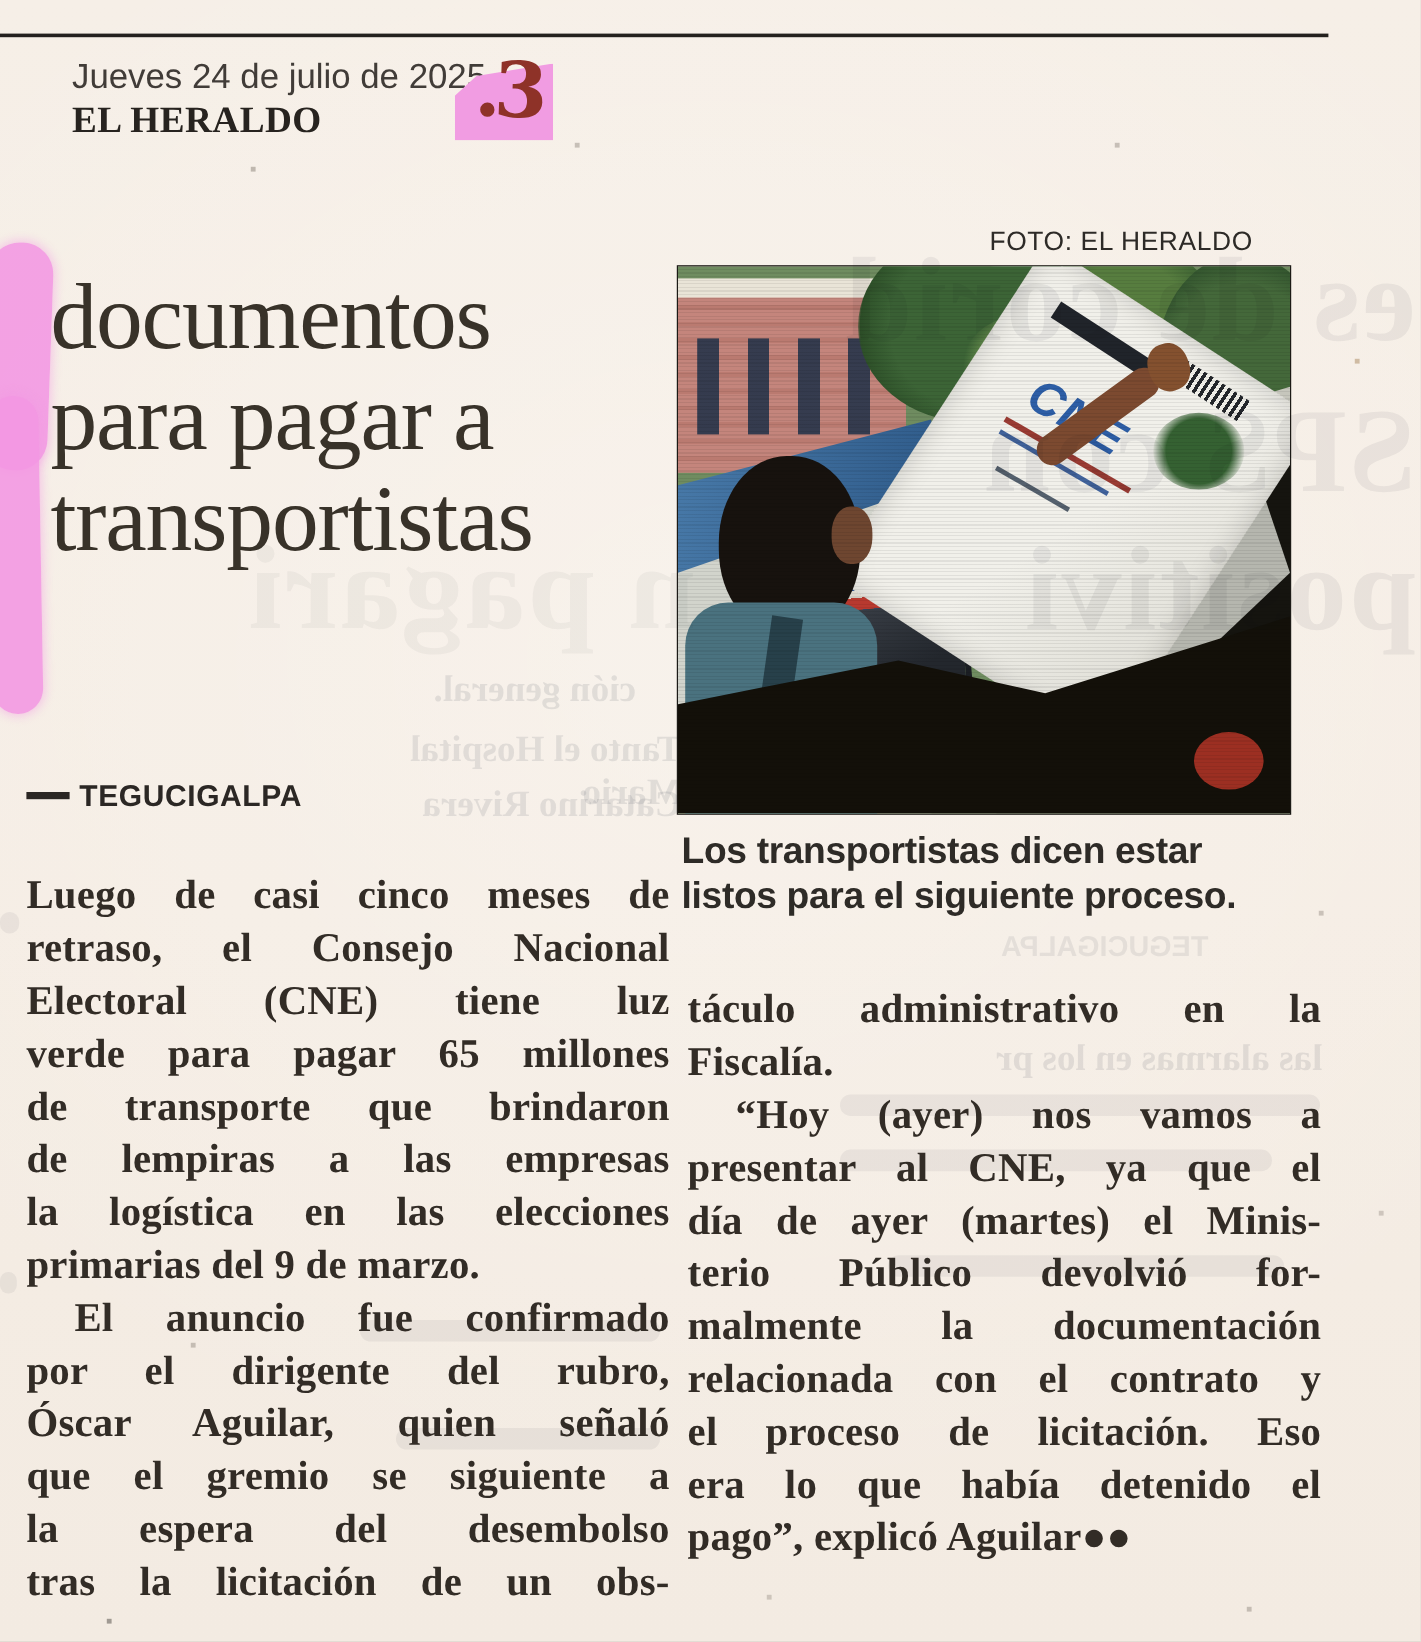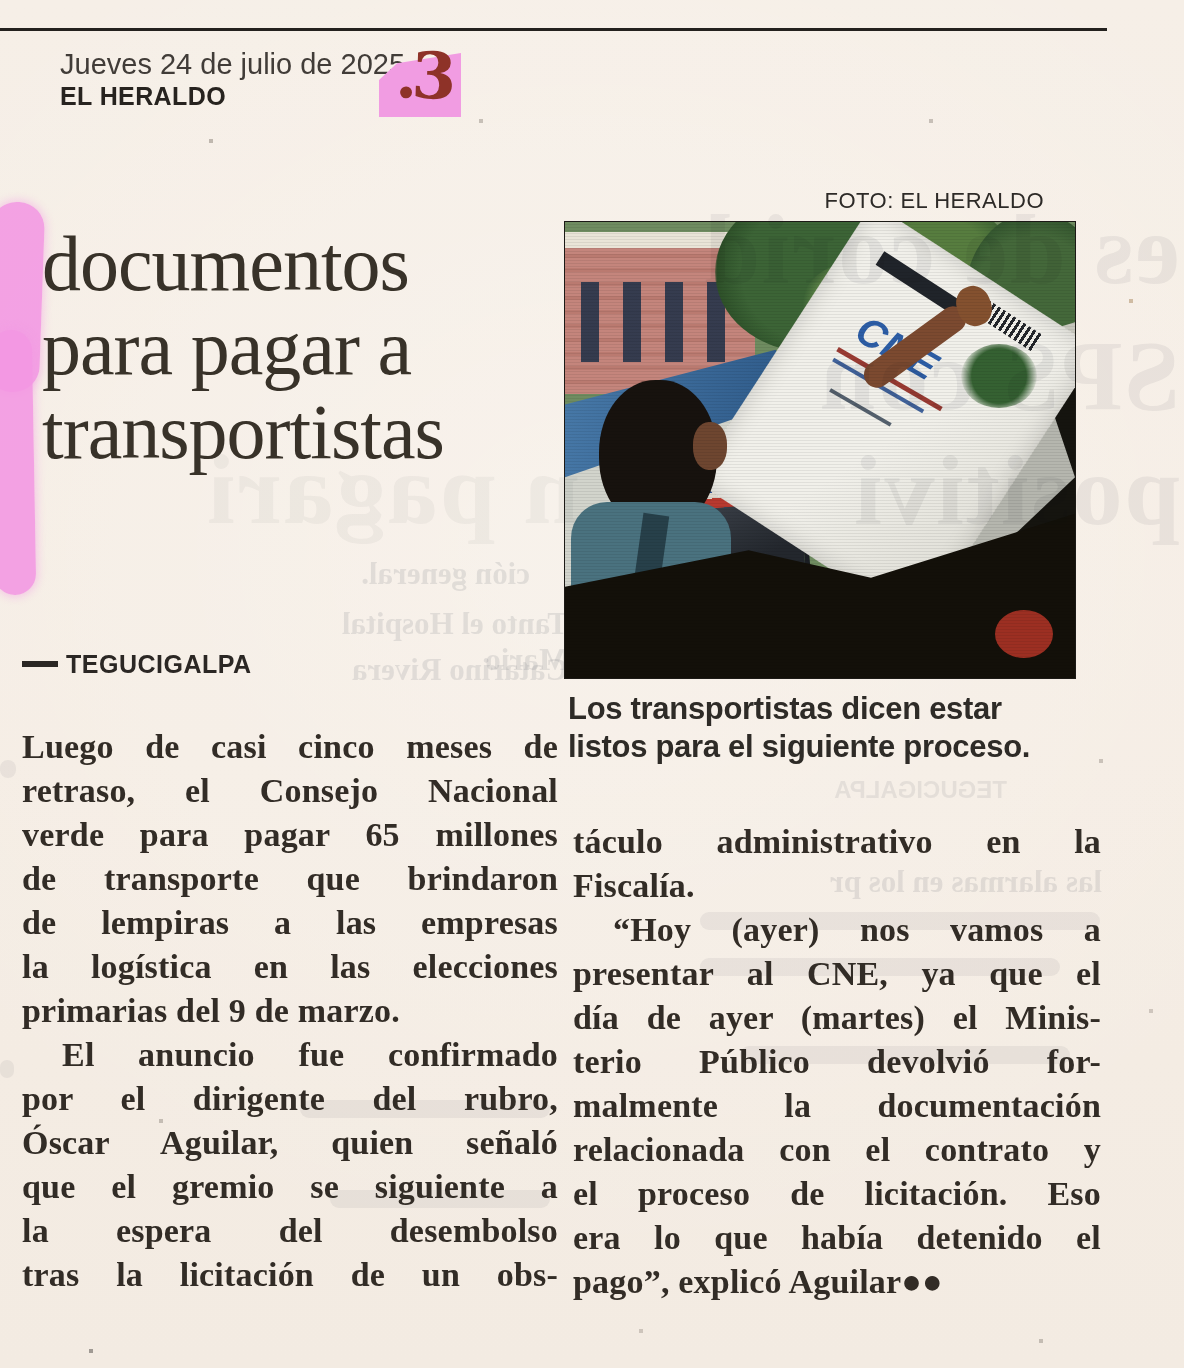--- a/index.html
+++ b/index.html
@@ -7,22 +7,22 @@
     position:relative;width:1184px;height:1368px;overflow:hidden;
     background:
       radial-gradient(120% 90% at 50% 40%, rgba(255,255,255,.25), rgba(0,0,0,0) 60%),
       linear-gradient(180deg,#f6efe7 0%,#f5ede4 55%,#f3ebe2 100%);
     font-family:"Liberation Serif", serif;color:#322d28;
   }
   
   .top-rule{position:absolute;left:0;top:28px;width:1107px;height:3px;background:#24211e;}
   .masthead-date{position:absolute;left:60px;top:48px;font-family:"Liberation Sans",sans-serif;
     font-size:29px;color:#413c38;}
-  .masthead-brand{position:absolute;left:60px;top:82px;font-family:Liberation Sans, sans-serif;
-    font-size:25px;font-weight:800;letter-spacing:.4px;color:#27231f;}
+  .masthead-brand{position:absolute;left:60px;top:82px;font-family:Liberation Serif, serif;
+    font-size:31px;font-weight:800;letter-spacing:.4px;color:#27231f;}
   .page-num-mark{position:absolute;left:379px;top:53px;width:82px;height:64px;
     background:#f19ce2;clip-path:polygon(22% 16%,100% 0,100% 100%,0 100%,0 42%);}
   .page-num-text{position:absolute;left:378px;top:38px;width:90px;text-align:center;
     font-family:"DejaVu Serif",serif;font-size:64px;font-weight:700;color:#8e3228;
     transform:rotate(2deg);letter-spacing:-6px;}
   
   .hl-stripe{position:absolute;border-radius:26px;background:rgba(242,150,226,.88);
     box-shadow:0 0 8px 2px rgba(242,150,226,.45);}
   .hl-a{left:-12px;top:202px;width:54px;height:190px;transform:rotate(2deg);}
   .hl-b{left:-8px;top:330px;width:42px;height:265px;transform:rotate(-1deg);}
@@ -199,20 +199,21 @@
     <div class="ph-grain"></div>
   </div>
 
   <div class="caption">Los transportistas dicen estar listos para el siguiente proceso.</div>
 
   <div class="dateline"><span class="bar"></span><span>TEGUCIGALPA</span></div>
 
   <div class="col col-left" id="col-left">
       <div class="jline">Luego de casi cinco meses de</div>
       <div class="jline">retraso, el Consejo Nacional</div>
+      <div class="jline">Electoral (CNE) tiene luz</div>
       <div class="jline">verde para pagar 65 millones</div>
       <div class="jline">de transporte que brindaron</div>
       <div class="jline">de lempiras a las empresas</div>
       <div class="jline">la logística en las elecciones</div>
       <div class="jline noj">primarias del 9 de marzo.</div>
       <div class="jline ind">El anuncio fue confirmado</div>
       <div class="jline">por el dirigente del rubro,</div>
       <div class="jline">Óscar Aguilar, quien señaló</div>
       <div class="jline">que el gremio se siguiente a</div>
       <div class="jline">la espera del desembolso</div>

